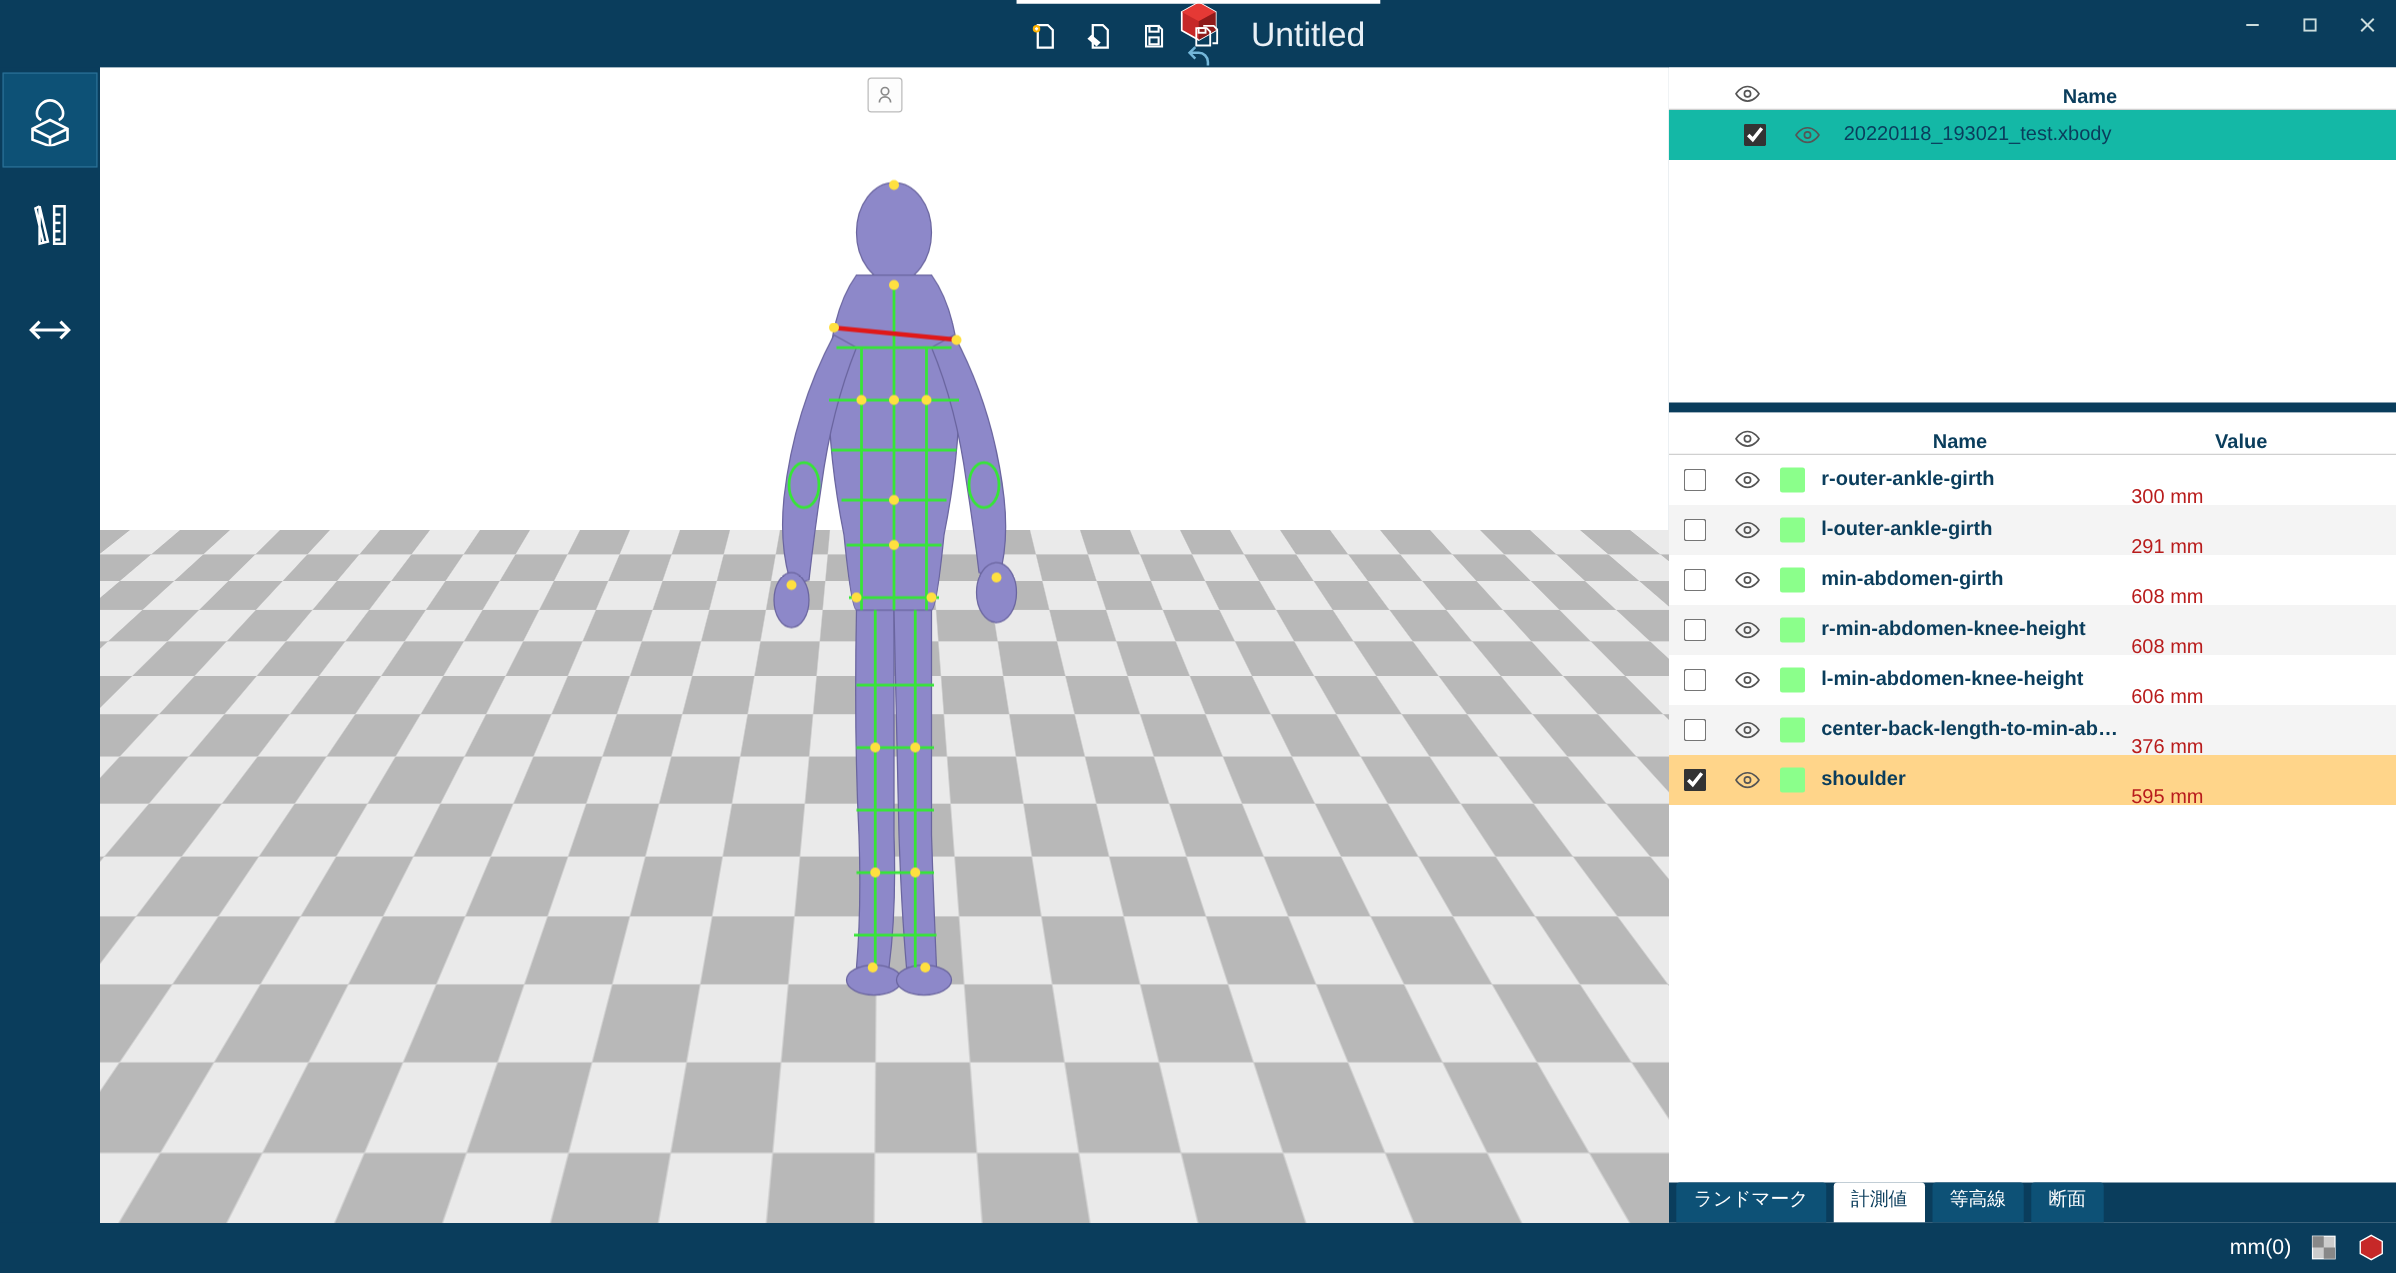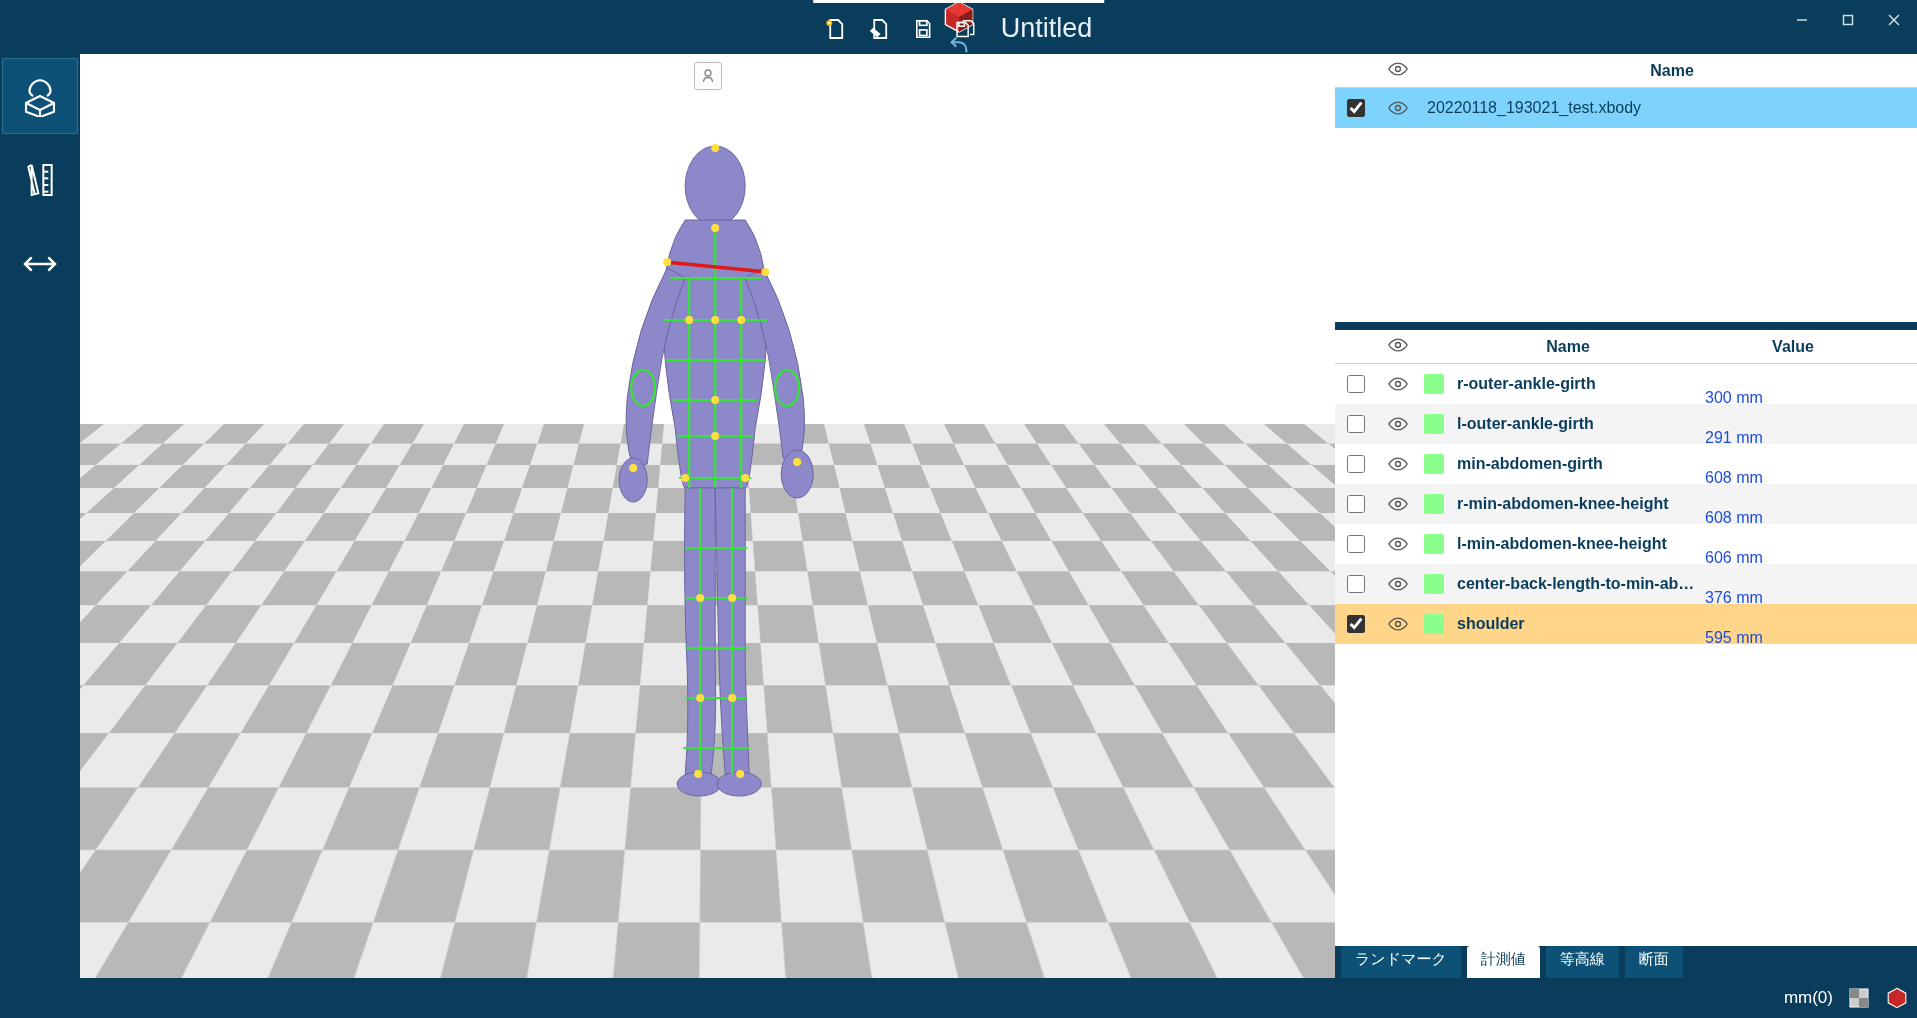--- a/index.html
+++ b/index.html
@@ -95,38 +95,38 @@
 
 
 .right-panels {
   width:582px; display:flex; flex-direction:column; background:#fff; margin:0 0 40px 0;
 }
 .panel-files { height:276px; display:flex;flex-direction:column; border-bottom:8px solid #0a3d5c;}
 .panel-measure { flex:1; display:flex;flex-direction:column; overflow:hidden; }
 
 .tbl-head {
   height:34px; background:#fff; border-bottom:1px solid #d0d0d0;
-  display:flex; align-items:center; font-size:16px; color:#0a3d5c; font-weight:600;
+  display:flex; align-items:flex-end; font-size:16px; color:#0a3d5c; font-weight:600;
 }
 .col-chk { width:42px; display:flex;align-items:center;justify-content:center; }
 .col-vis { width:42px; display:flex;align-items:center;justify-content:center; color:#666; }
 .col-color { width:30px; display:flex;align-items:center;justify-content:center; }
 .col-name { flex:1; padding-left:8px; }
 .col-value { width:220px; padding-left:8px; }
 .col-scroll { width:18px; }
 
 .tbl-body { flex:1; overflow-y:auto; }
 .row {
   height:40px; display:flex; align-items:center; font-size:16px; color:#0a3d5c;
 }
 .row:nth-child(even){ background:#f4f4f4; }
 .row .col-name { font-weight:700; white-space:nowrap; overflow:hidden; text-overflow:ellipsis;}
-.row .col-value { color:#1d4ed8;margin-top:28px; }
+.row .col-value { color:#b91c1c;margin-top:28px; }
 .row.selected { background:#ffd58a !important; }
-.row.file-row { background:#7dd3fc; }
+.row.file-row { background:#14b8a6;padding-left:48px; }
 .color-swatch {
   width:20px;height:20px;background:#7eff7e;border-radius:2px;
 }
 .eye-icon{ font-size:16px;color:#555; }
 
 input[type=checkbox]{ width:18px;height:18px;accent-color:#333; }
 
 
 .tabs {
   height:32px; background:#0a3d5c; display:flex; align-items:flex-start; gap:6px; padding:0 6px;

